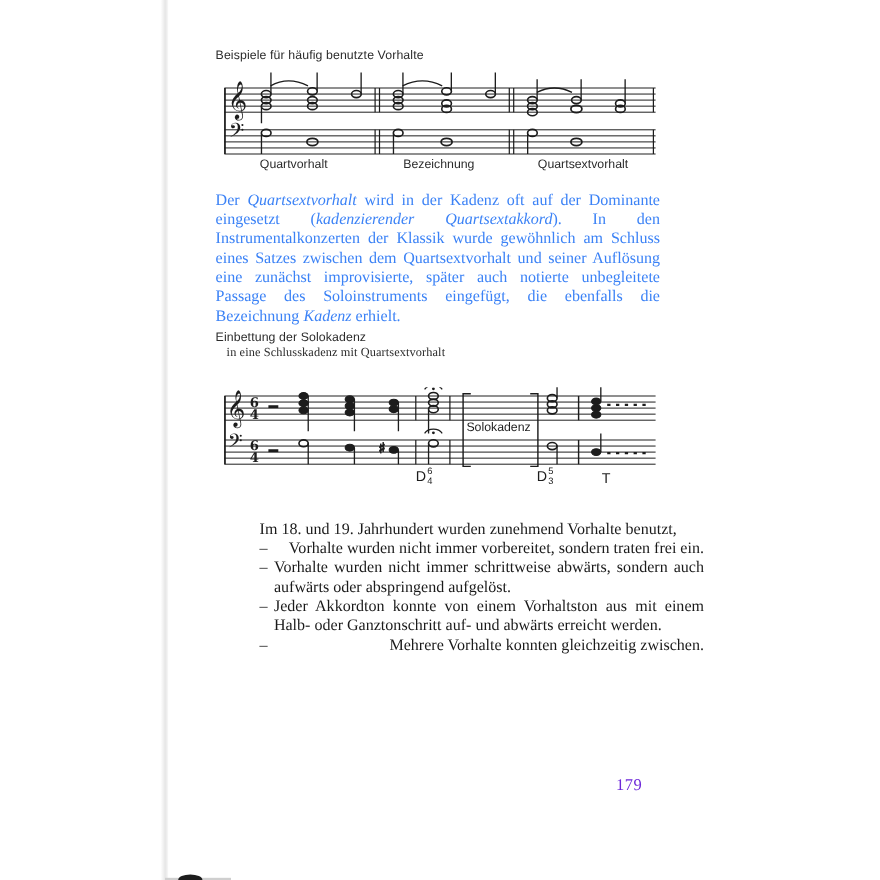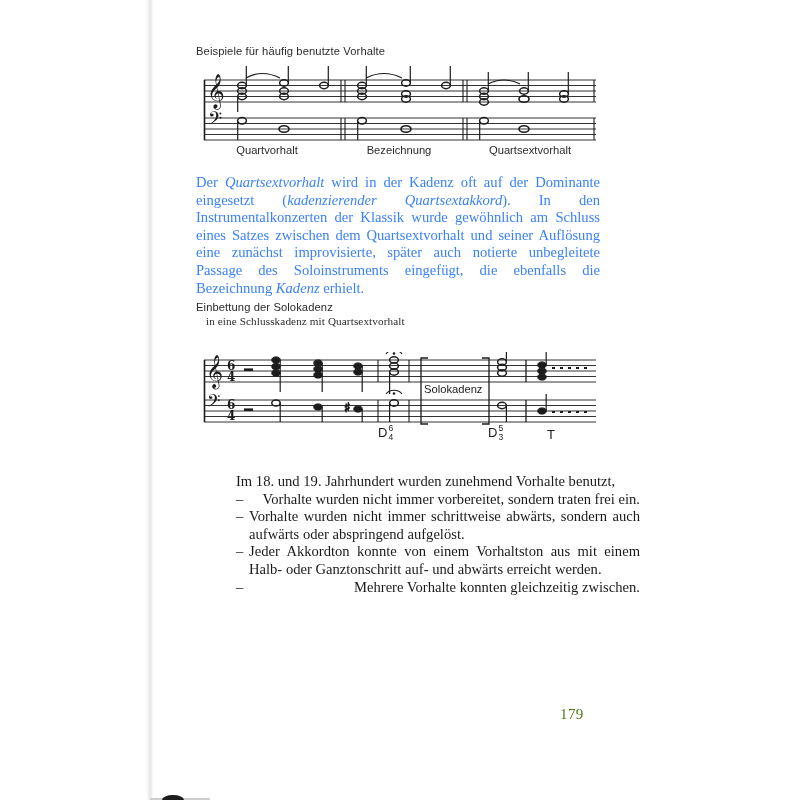--- a/index.html
+++ b/index.html
@@ -97,21 +97,21 @@
     flex: 1 1 auto;
     text-align: justify;
     text-justify: inter-word;
   }
   .bullet-text.nojust { text-align: right; }
 
   .page-number {
     position: absolute;
     font-family: "Liberation Serif", serif;
     font-size: 15px;
-    color: #4d7c0f;
+    color: #6d28d9;
     letter-spacing: 0.4px;
   }
 
   
   .music {
     position: absolute;
   }
   .music svg { display: block; }
 
   .fig-labels {

